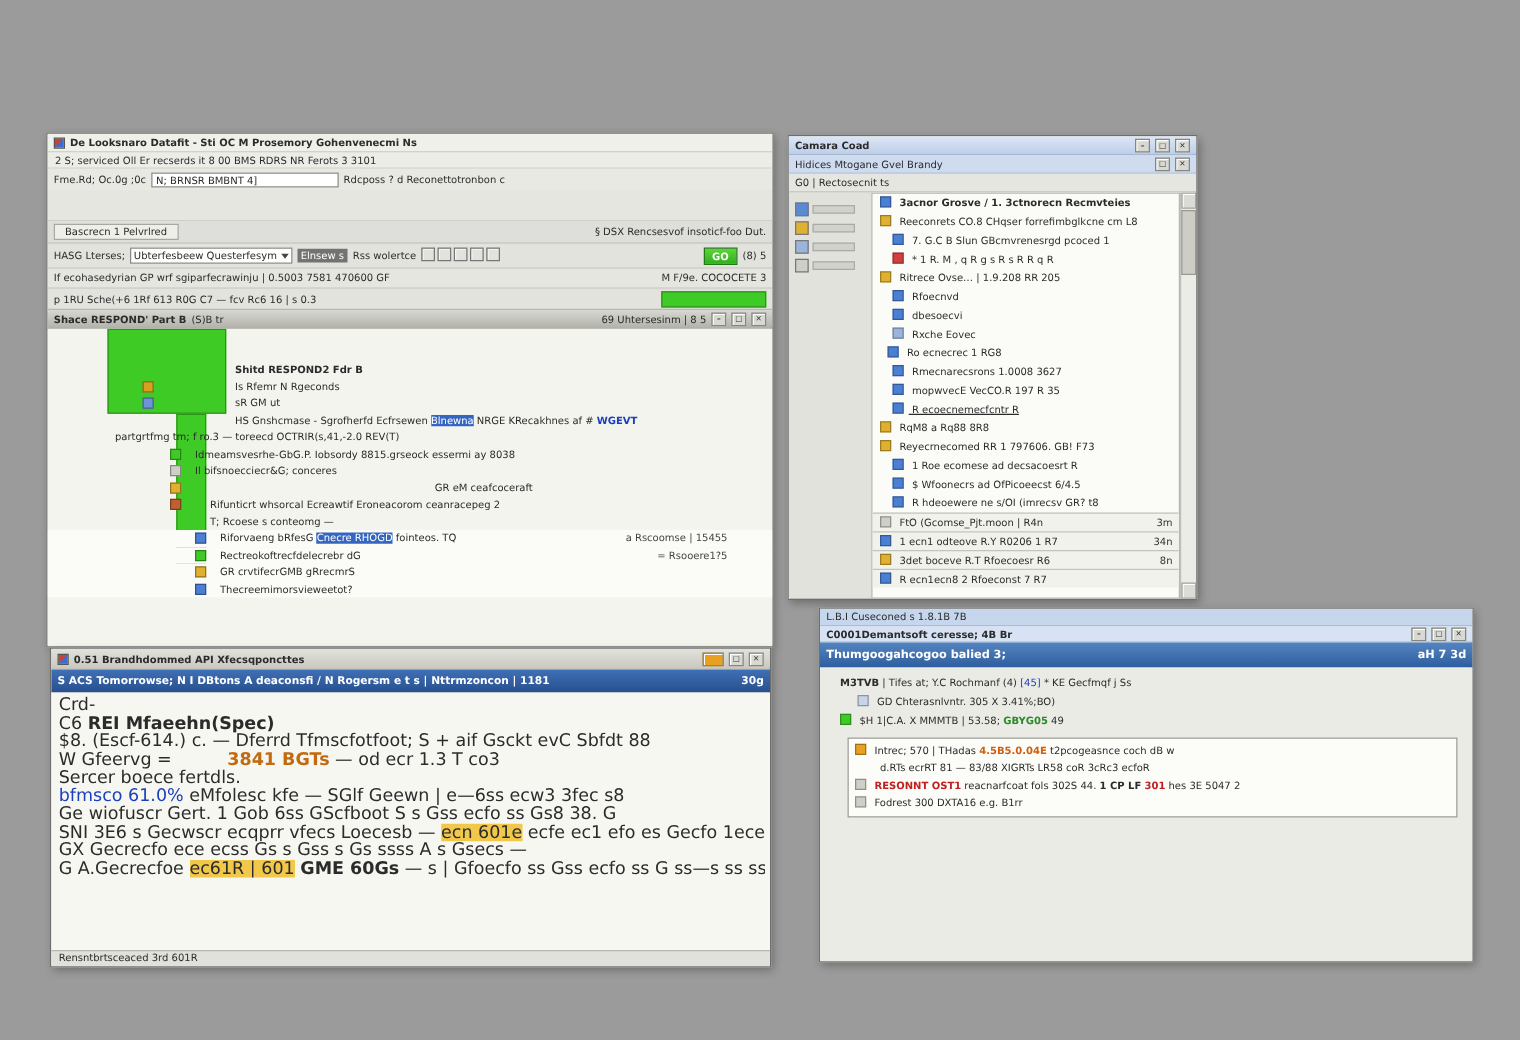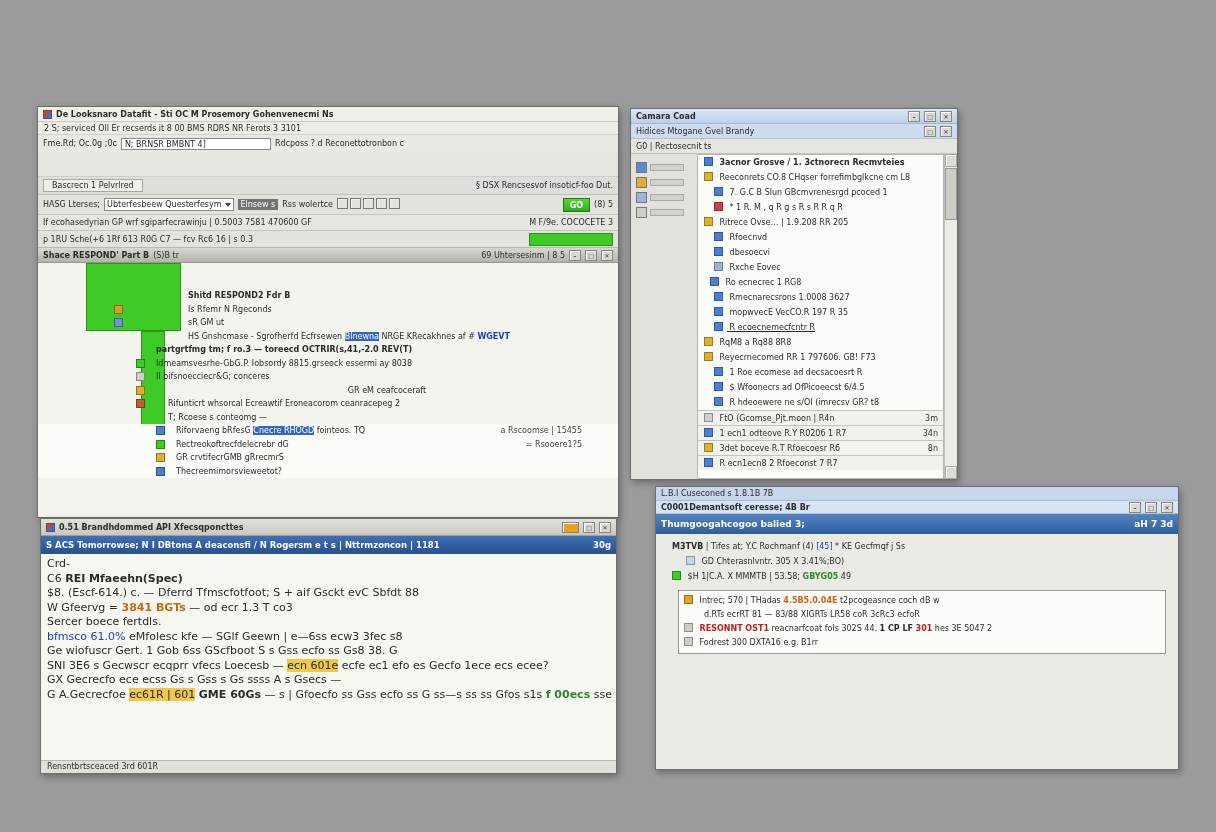--- a/index.html
+++ b/index.html
@@ -63,21 +63,21 @@
   .b-scroll{width:13px;background:#ecece7;border-left:1px solid #c2c2bc;position:relative;flex:none;}
   .sb-btn{height:13px;border:1px solid #a8a8a2;background:#dcdcd6;box-shadow:inset 1px 1px 0 #fff;}
   .sb-btn.bottom{position:absolute;bottom:0;left:0;right:0;}
   .sb-thumb{position:absolute;top:14px;left:0;right:0;height:52px;background:#cdcdc6;border:1px solid #9a9a94;}
 
   
   .winC{left:40px;top:518px;width:577px;height:256px;z-index:3;}
   .c-title{height:17px;background:linear-gradient(#e2e2dc,#c8c8c1);border-bottom:1px solid #a0a098;font-weight:bold;}
   .c-bluebar{height:18px;background:linear-gradient(#3f6fb5,#27508e);color:#fff;font-weight:bold;font-size:8.5px;}
   .c-body{flex:1;background:#f7f7f2;padding:3px 4px 0 6px;overflow:hidden;}
-  .c-body .cl{height:14.5px;line-height:14.5px;font-size:11px;white-space:nowrap;overflow:hidden;}
+  .c-body .cl{height:14.5px;line-height:14.5px;font-size:14px;white-space:nowrap;overflow:hidden;}
   .c-status{height:13px;line-height:12px;background:#e1e1db;border-top:1px solid #b8b8b2;padding:0 6px;}
 
   
   .winD{left:655px;top:486px;width:524px;height:284px;z-index:2;}
   .d-t1{height:14px;background:#c6d6ec;border-bottom:1px solid #aabcd8;}
   .d-t2{height:13px;background:#d7e3f4;border-bottom:1px solid #b4c4dc;font-weight:bold;}
   .d-bluebar{height:20px;background:linear-gradient(#5585c0,#2d5d9e);color:#fff;font-weight:bold;font-size:9px;}
   .d-body{flex:1;background:#ebebe6;padding:5px 8px;overflow:hidden;}
   .d-rows .cl{position:relative;height:15px;line-height:15px;white-space:nowrap;overflow:hidden;}
   .d-rows .cl-icon{display:inline-block;width:9px;height:9px;margin-right:4px;vertical-align:-1px;border:1px solid rgba(0,0,0,.3);}
@@ -158,21 +158,21 @@
           <div class="cl" style="padding-left: 150px;">
             <span class="cl-icon" style="background: rgb(111, 147, 216); left: 76px;"></span>
             <span class="cl-seg"><span>sR GM ut</span></span>
             
           </div>
           <div class="cl" style="padding-left: 150px;">
             
             <span class="cl-seg"><span>HS Gnshcmase - Sgrofherfd Ecfrsewen </span><span style="color: rgb(255, 255, 255); background: rgb(52, 101, 192);">Blnewna</span><span> NRGE KRecakhnes af # </span><span style="color: rgb(26, 63, 191); font-weight: bold;">WGEVT</span></span>
             
           </div>
-          <div class="cl" style="padding-left: 118px; font-weight: bold;">
+          <div class="cl" style="padding-left: 54px;">
             
             <span class="cl-seg"><span>partgrtfmg tm; f ro.3 — toreecd OCTRIR(s,41,-2.0 REV(T)</span></span>
             
           </div>
           <div class="cl" style="padding-left: 118px;">
             <span class="cl-icon" style="background: rgb(62, 203, 38); left: 98px;"></span>
             <span class="cl-seg"><span>Idmeamsvesrhe-GbG.P. Iobsordy 8815.grseock essermi ay 8038</span></span>
             
           </div>
           <div class="cl" style="padding-left: 118px;">
@@ -398,21 +398,21 @@
           <span class="cl-seg"><span>C6   </span><span style="font-weight: bold;">REI Mfaeehn(Spec)</span></span>
           
         </div>
         <div class="cl">
           
           <span class="cl-seg"><span>$8. (Escf-614.)   c.   — Dferrd Tfmscfotfoot; S + aif Gsckt evC Sbfdt 88</span></span>
           
         </div>
         <div class="cl">
           
-          <span class="cl-seg"><span>W   Gfeervg = </span><span style="color: rgb(194, 106, 16); font-weight: bold;">3841 BGTs</span><span> — od ecr 1.3 T co3</span></span>
+          <span class="cl-seg"><span>W   Gfeervg = </span><span style="color: rgb(194, 106, 16); font-weight: bold; margin-left: 40px;">3841 BGTs</span><span> — od ecr 1.3 T co3</span></span>
           
         </div>
         <div class="cl">
           
           <span class="cl-seg"><span>Sercer boece fertdls.</span></span>
           
         </div>
         <div class="cl">
           
           <span class="cl-seg"><span style="color: rgb(26, 63, 191);">bfmsco 61.0%</span><span> eMfolesc kfe — SGlf Geewn | e—6ss ecw3 3fec s8</span></span>

